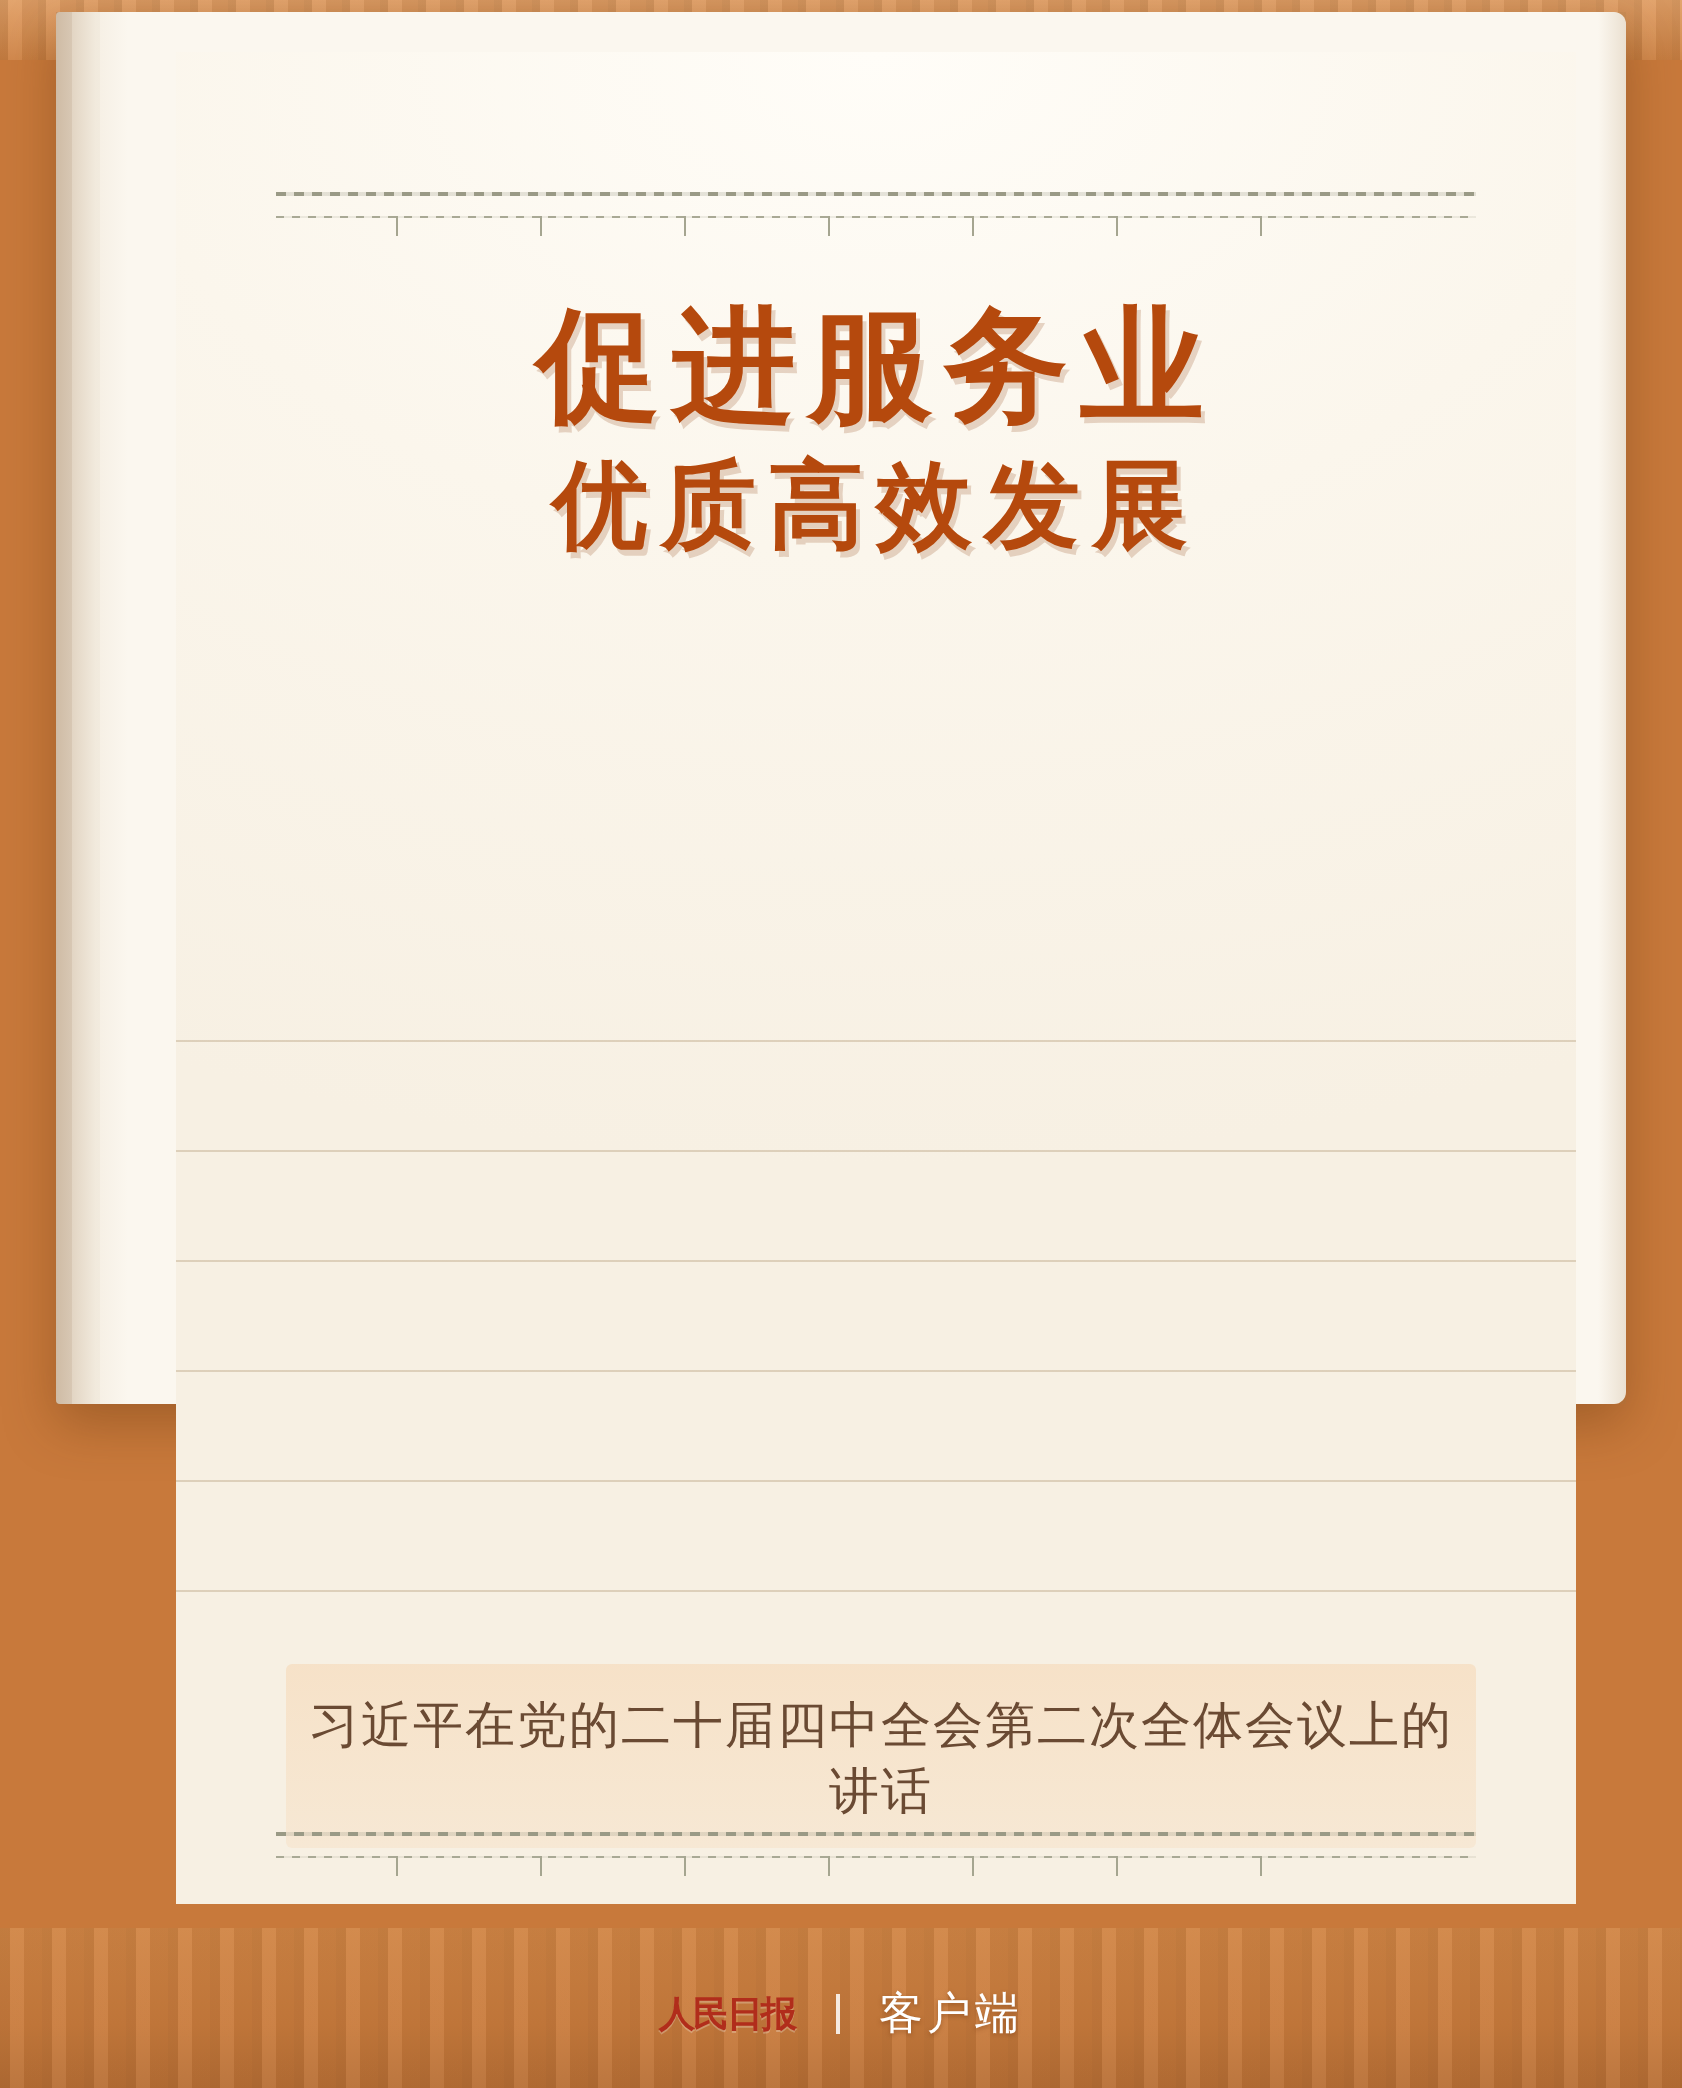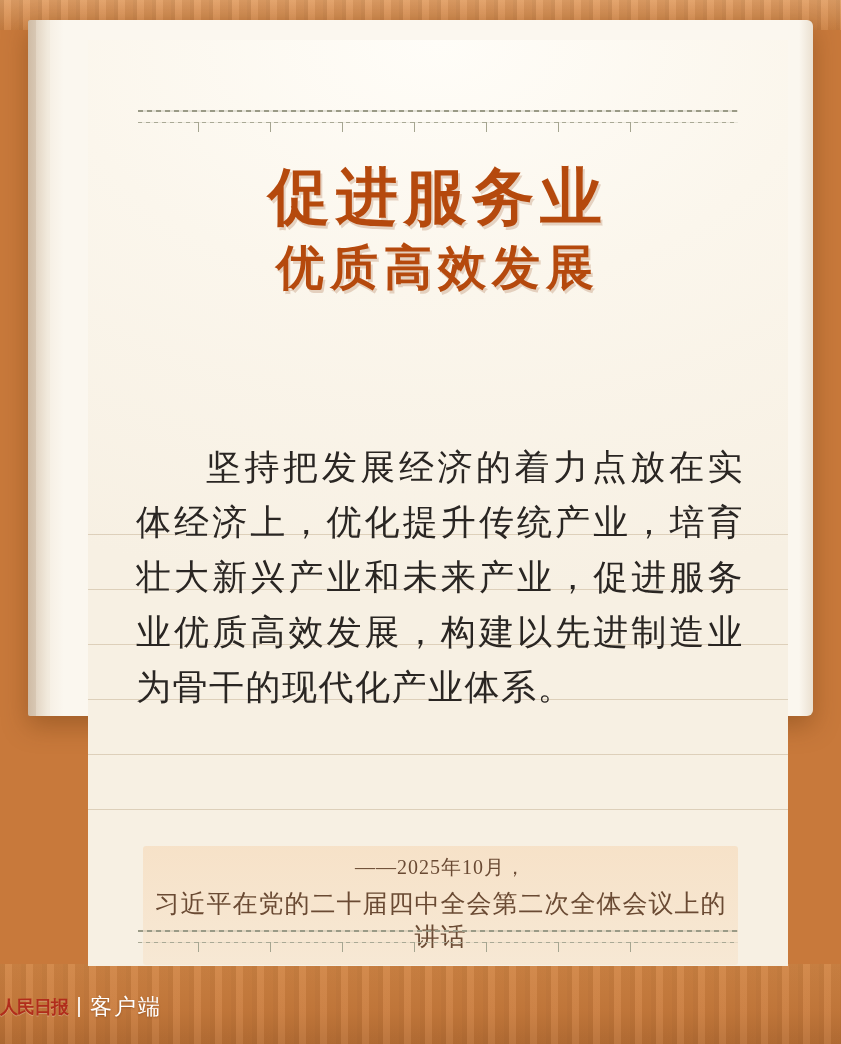--- a/index.html
+++ b/index.html
@@ -41,21 +41,21 @@
     height: 80px;
     background:
       repeating-linear-gradient(90deg, rgba(0,0,0,0.07) 0 5px, rgba(255,255,255,0.05) 5px 12px, rgba(0,0,0,0.05) 12px 21px),
       linear-gradient(180deg, #d18544, #c97b3c 60%, #b86f35);
   }
 
   
   .book {
     position: absolute;
     left: 28px;
-    top: 20px;
+    top: 6px;
     width: 785px;
     height: 696px;
     background: linear-gradient(90deg, #e8dfd2 0 8px, #f6f1e7 8px 22px, #fbf7ef 22px 100%);
     box-shadow: 0 10px 26px rgba(90,45,10,0.35);
     border-radius: 2px 6px 6px 2px;
   }
   .book-spine {
     position: absolute;
     left: 0; top: 0; bottom: 0;
     width: 36px;
@@ -172,22 +172,22 @@
     margin-top: 6px;
   }
 
   
   .footer {
     position: absolute;
     left: 0; right: 0;
     bottom: 22px;
     display: flex;
     align-items: center;
-    justify-content: flex-start;
-    gap: 10px;
+    justify-content: center;
+    gap: 20px;
   }
   .footer .mark {
     display: inline-block;
     color: #b12d1b;
     font-size: 18px;
     font-weight: bold;
     letter-spacing: -1px;
     text-shadow: 0 1px 0 rgba(255,255,255,0.25);
   }
   .footer .sep {
@@ -224,24 +224,22 @@
       <div class="ln a"></div>
       <div class="ticks"></div>
       <div class="ln b"></div>
     </div>
 
     <div class="title">
       <span class="l1">促进服务业</span>
       <span class="l2">优质高效发展</span>
     </div>
 
-    <div class="body-text">坚持把发展经济的着力点放在实体经济上，优化提升传统产业，培育壮大新兴产业和未来产业，促进服务业优质高效发展，构建以先进制造业为骨干的现代化产业体系。</div>
 
     <div class="attrib">
-      <span class="a1">——2025年10月，</span>
       <span class="a2">习近平在党的二十届四中全会第二次全体会议上的讲话</span>
     </div>
 
     <div class="deco bottom">
       <div class="ln a"></div>
       <div class="ticks"></div>
       <div class="ln b"></div>
     </div>
 
   </div>

